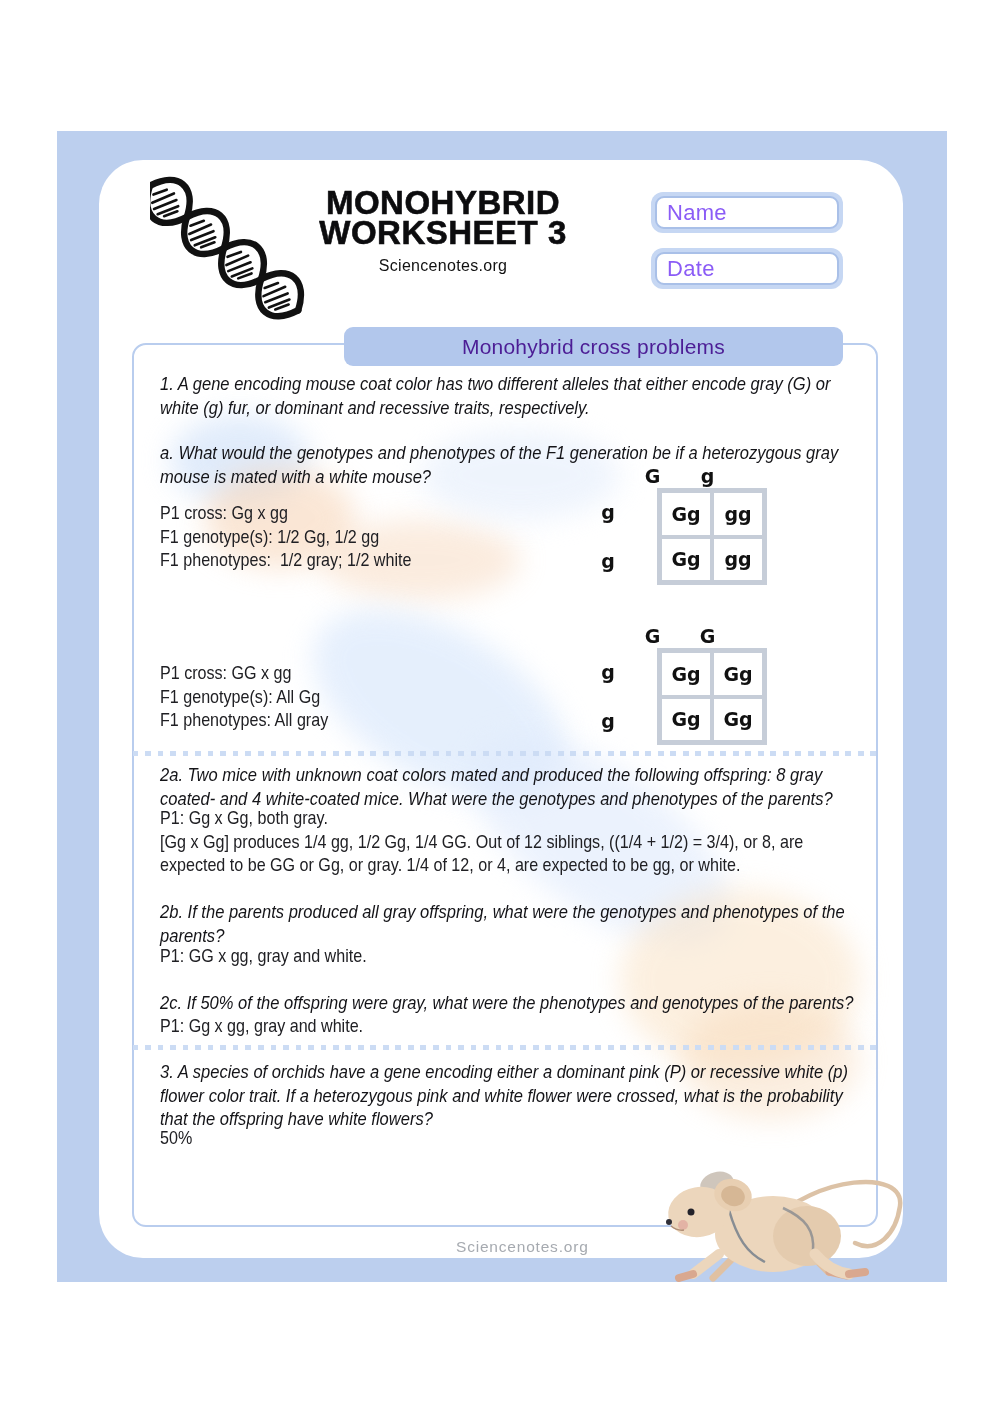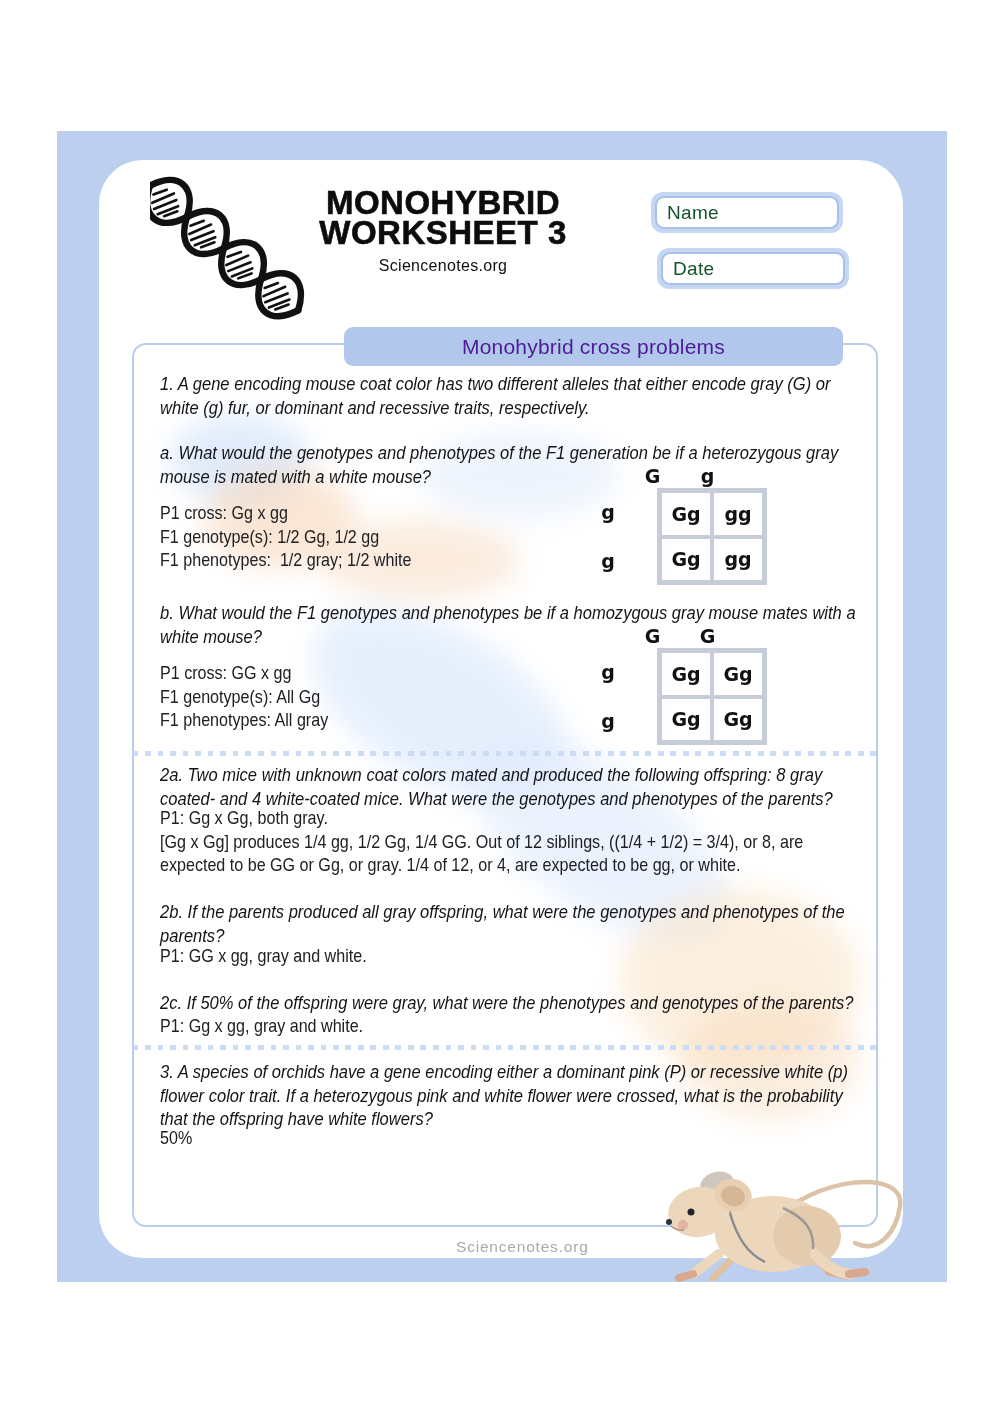--- a/index.html
+++ b/index.html
@@ -16,21 +16,21 @@
   .banner span{font-size:21px;color:#4c1d95;letter-spacing:.2px;}
   .dna{position:absolute;left:150px;top:165px;z-index:4;}
   .title{position:absolute;left:318px;top:188px;width:250px;text-align:center;z-index:4;}
   .title .tl{font-size:33px;line-height:30px;font-weight:bold;color:#0c0c0e;letter-spacing:.5px;
         -webkit-text-stroke:.6px #0c0c0e;}
   .title .site{margin-top:9px;font-size:16px;color:#111;letter-spacing:.3px;}
   .field{position:absolute;left:651px;width:192px;height:41px;background:#c6d7f3;border-radius:12px;
         z-index:4;box-sizing:border-box;padding:4px;}
   .field .inner{width:100%;height:100%;background:#ffffff;border:2px solid #a9c0e8;border-radius:9px;
         box-sizing:border-box;display:flex;align-items:center;padding-left:10px;}
-  .field .inner span{font-size:19px;color:#14532d;letter-spacing:.3px;}
+  .field .inner span{font-size:22px;color:#8b5cf6;letter-spacing:.3px;}
   .qb,.ab{position:absolute;left:160px;width:716px;z-index:4;}
   .ln{white-space:pre;transform:scaleX(.87);transform-origin:0 50%;height:23.5px;line-height:23.5px;}
   .qb .ln{font-size:19px;font-style:italic;color:#141418;}
   .ab .ln{font-size:18.5px;color:#202024;}
   .punnett{position:absolute;z-index:4;width:140px;height:122px;}
   .p-cols{position:absolute;left:28px;top:-1px;width:110px;display:flex;}
   .p-cols span{flex:1;text-align:center;}
   .p-rows{position:absolute;left:0;top:22px;width:22px;height:97px;display:flex;flex-direction:column;}
   .p-rows span{flex:1;display:flex;align-items:center;justify-content:center;}
   .p-cols span,.p-rows span,.p-cell{font-family:"DejaVu Sans","Liberation Sans",sans-serif;
@@ -86,21 +86,21 @@
     <div class="tl">MONOHYBRID</div>
     <div class="tl">WORKSHEET 3</div>
     <div class="site">Sciencenotes.org</div>
   </div>
 
   <div class="field" style="top:192px;">
     <div class="inner">
       <span>Name</span>
     </div>
   </div>
-  <div class="field" style="top:248px;margin-left:6px;">
+  <div class="field" style="top:248px;">
     <div class="inner">
       <span>Date</span>
     </div>
   </div>
 
   <div class="content-card"></div>
   <div class="banner">
     <span>Monohybrid cross problems</span>
   </div>
 
@@ -129,24 +129,20 @@
       <span>g</span>
     </div>
     <div class="p-grid">
       <div class="p-cell">Gg</div>
       <div class="p-cell">gg</div>
       <div class="p-cell">Gg</div>
       <div class="p-cell">gg</div>
     </div>
   </div>
 
-  <div class="qb" style="top:601px;">
-    <div class="ln">b. What would the F1 genotypes and phenotypes be if a homozygous gray mouse mates with a</div>
-    <div class="ln">white mouse?</div>
-  </div>
   <div class="ab" style="top:661px;">
     <div class="ln">P1 cross: GG x gg</div>
     <div class="ln">F1 genotype(s): All Gg</div>
     <div class="ln">F1 phenotypes: All gray</div>
   </div>
 
   <div class="punnett" style="left:597px;top:626px;">
     <div class="p-cols">
       <span>G</span>
       <span>G</span>

